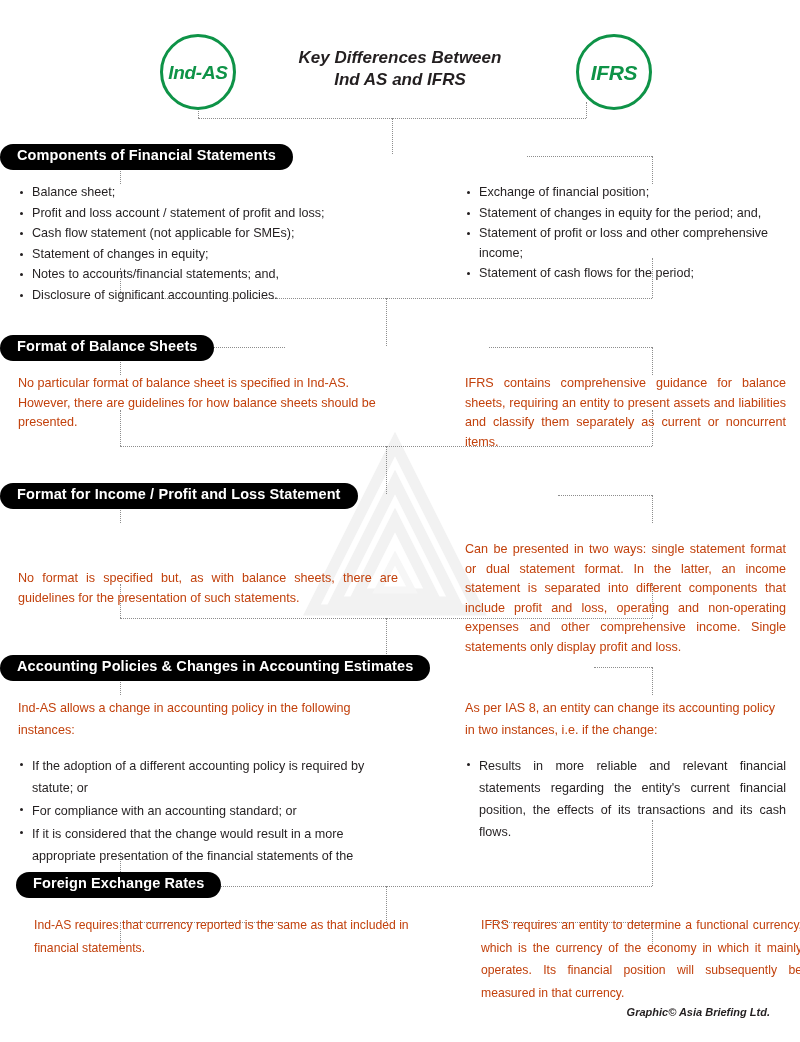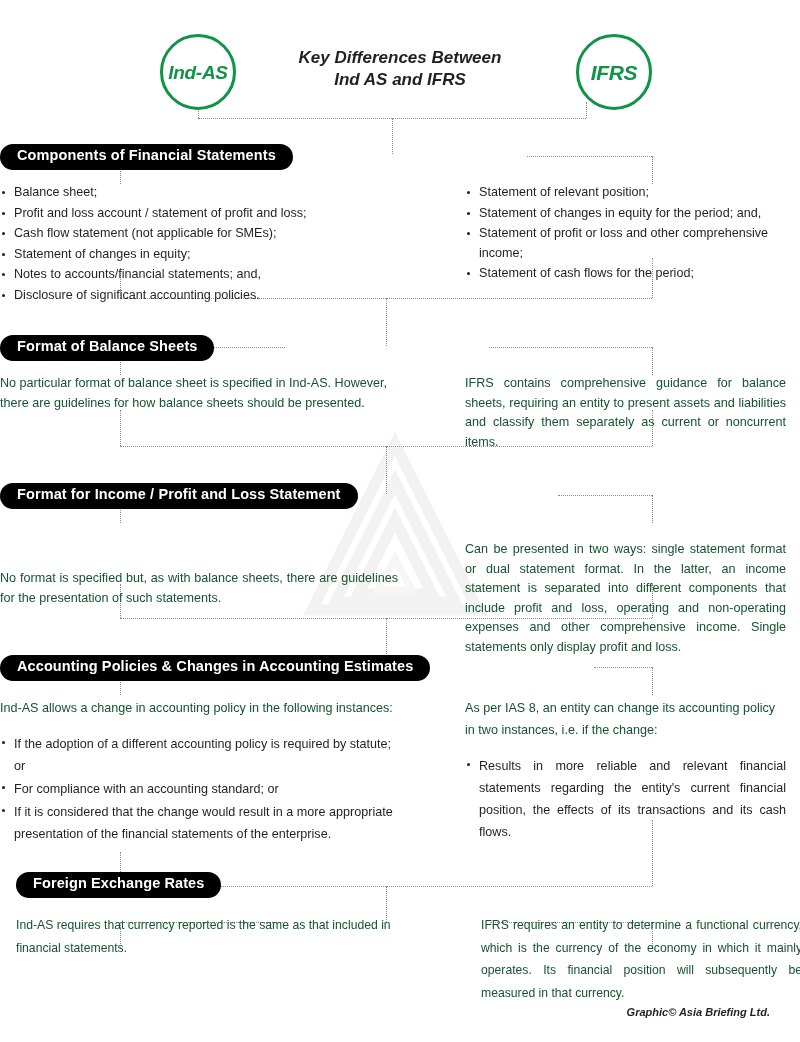--- a/index.html
+++ b/index.html
@@ -49,24 +49,24 @@
   
   .section{position:absolute;left:0;width:800px;z-index:3;}
   .pill-wrap{position:relative;height:26px;display:flex;align-items:center;}
   .pill{
     background:#000000;color:#ffffff;border-radius:14px;
     padding:3px 17px 5px 17px;font-size:14.5px;font-weight:bold;
     line-height:1.2;white-space:nowrap;letter-spacing:0.1px;
   }
   .cols{position:relative;display:flex;}
   .col{box-sizing:border-box;}
-  .col.left{width:420px;padding-right:22px;}
+  .col.left{width:420px;padding-left:18px;padding-right:22px;}
   .col.right{width:380px;padding-left:45px;padding-right:14px;}
 
-  p.para{margin:0 0 0 0;font-size:12.6px;line-height:1.55;color:#14532d;}
+  p.para{margin:0 0 0 0;font-size:12.6px;line-height:1.55;color:#c2410c;}
   p.para.just{text-align:justify;}
 
   ul.bullets{margin:0;padding:0;list-style:none;}
   ul.bullets li{
     position:relative;padding-left:14px;font-size:12.6px;
     line-height:1.55;color:#231f20;margin-bottom:1px;
   }
   ul.bullets li:before{
     content:"";position:absolute;left:2px;top:8px;
     width:3px;height:3px;background:#231f20;border-radius:50%;
@@ -169,21 +169,21 @@
         <li>Balance sheet;</li>
         <li>Profit and loss account / statement of profit and loss;</li>
         <li>Cash flow statement (not applicable for SMEs);</li>
         <li>Statement of changes in equity;</li>
         <li>Notes to accounts/financial statements; and,</li>
         <li>Disclosure of significant accounting policies.</li>
       </ul>
     </div>
     <div class="col right">
       <ul class="bullets">
-        <li>Statement of relevant position;</li>
+        <li>Exchange of financial position;</li>
         <li>Statement of changes in equity for the period; and,</li>
         <li>Statement of profit or loss and other comprehensive income;</li>
         <li>Statement of cash flows for the period;</li>
       </ul>
     </div>
   </div>
 </div>
 
 <div class="section" style="top:335px;">
   <div class="pill-wrap">

